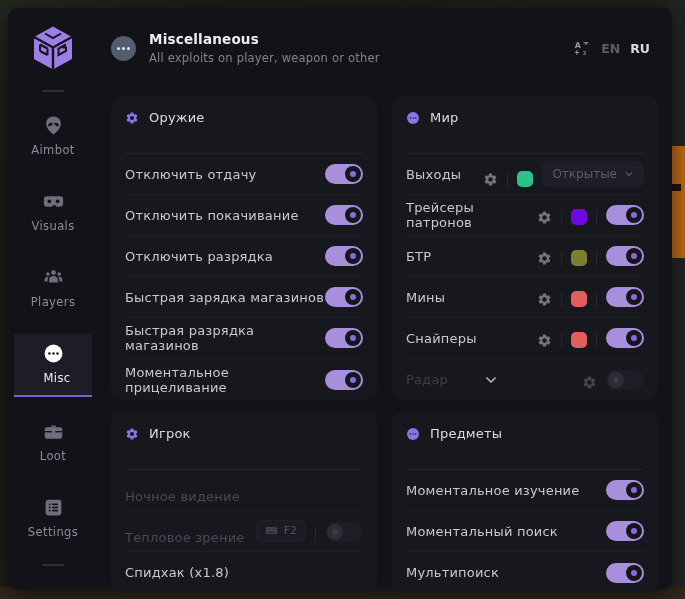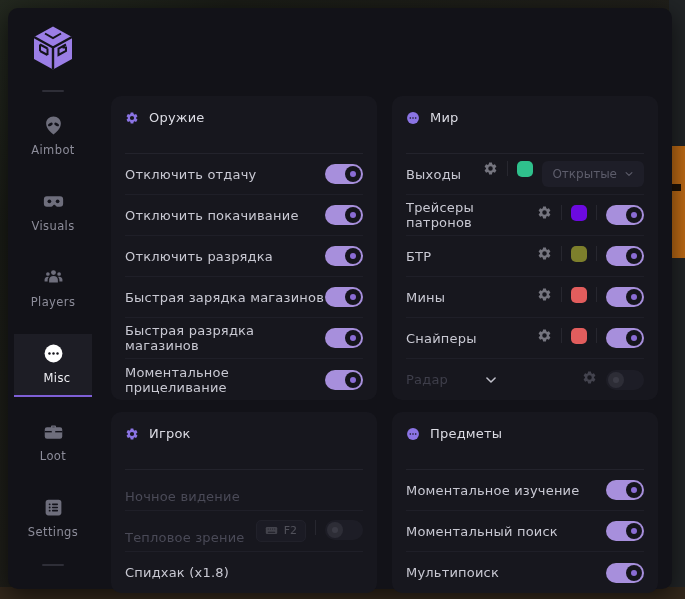--- a/index.html
+++ b/index.html
@@ -61,21 +61,21 @@
     display:flex; align-items:center; gap:10px; padding:14px 0 28px;
     border-bottom:1px solid #23232c;
     font-size:13px; color:#dcdce4; letter-spacing:.2px;
   }
   .card-head .ic { width:14px; height:14px; color:#8b74e4; }
   .row { height:41px; display:flex; align-items:center; border-bottom:1px solid #1f1f28; }
   .row:last-child { border-bottom:none; }
   .row .label { font-size:13px; color:#c9c9d3; letter-spacing:.2px; flex:1; }
   .row .label.dim { color:#4a4a57;margin-top:12px; }
   .row .label.dim2 { color:#3e3e4a; }
-  .ctrls { display:flex; align-items:flex-start; gap:9px; }
+  .ctrls { display:flex; align-items:flex-end; gap:9px; }
   .vsep { width:1px; height:15px; background:#27272f; }
   .gear-btn { width:15px; height:15px; color:#75757f; cursor:pointer; display:flex; }
   .gear-btn.dim { color:#43434e; }
   .gear-btn .ic { width:15px; height:15px; }
 
   .swatch { width:16px; height:16px; border-radius:5px; cursor:pointer; }
 
   .toggle { width:38px; height:20px; border-radius:10px; background:#a78fdc; position:relative; cursor:pointer; flex:0 0 auto; }
   .toggle .knob { position:absolute; top:2px; right:2px; width:16px; height:16px; border-radius:50%; background:#15151c; }
   .toggle .knob::after { content:''; position:absolute; left:5px; top:5px; width:6px; height:6px; border-radius:50%; background:#8a6cd4; }
@@ -177,20 +177,38 @@
     <div class="hdr">
       <div class="logo-cell">
         <svg width="42" height="46" viewBox="0 0 42 46">
           <polygon points="21,1.5 40,12 40,34 21,44.5 2,34 2,12" fill="#9b7ee6"></polygon>
           <path d="M2 12 L21 22.5 L40 12 M21 22.5 V44.5" stroke="#14141b" stroke-width="2.4" fill="none"></path>
           <path d="M8 19.5l7.5 4M8 26l7.5 4M8 19.5v6.5M15.5 23.5V30" stroke="#14141b" stroke-width="2" fill="none"></path>
           <path d="M34 19.5l-7.5 4v6.5l7.5-4v-3.5h-3.5" stroke="#14141b" stroke-width="2" fill="none"></path>
           <path d="M13 8.5l8 4.5 8-4.5" stroke="#14141b" stroke-width="2" fill="none"></path>
         </svg>
       </div>
+      <div class="hdr-main">
+        <div class="hdr-badge">
+          <span class="dot"></span>
+            <span class="dot"></span>
+            <span class="dot"></span>
+        </div>
+        <div>
+          <div class="hdr-title">Miscellaneous</div>
+          <div class="hdr-sub">All exploits on player, weapon or other</div>
+        </div>
+        <div class="hdr-lang">
+          <svg class="lang-ic ic">
+              <use href="#i-translate"></use>
+            </svg>
+          <span class="lang-en">EN</span>
+          <span class="lang-ru">RU</span>
+        </div>
+      </div>
     </div>
 
     <div class="body">
 
       <div class="sidebar">
         <div class="sb-divider"></div>
 
         <div class="nav-item">
           <svg class="ic">
               <use href="#i-alien"></use>

